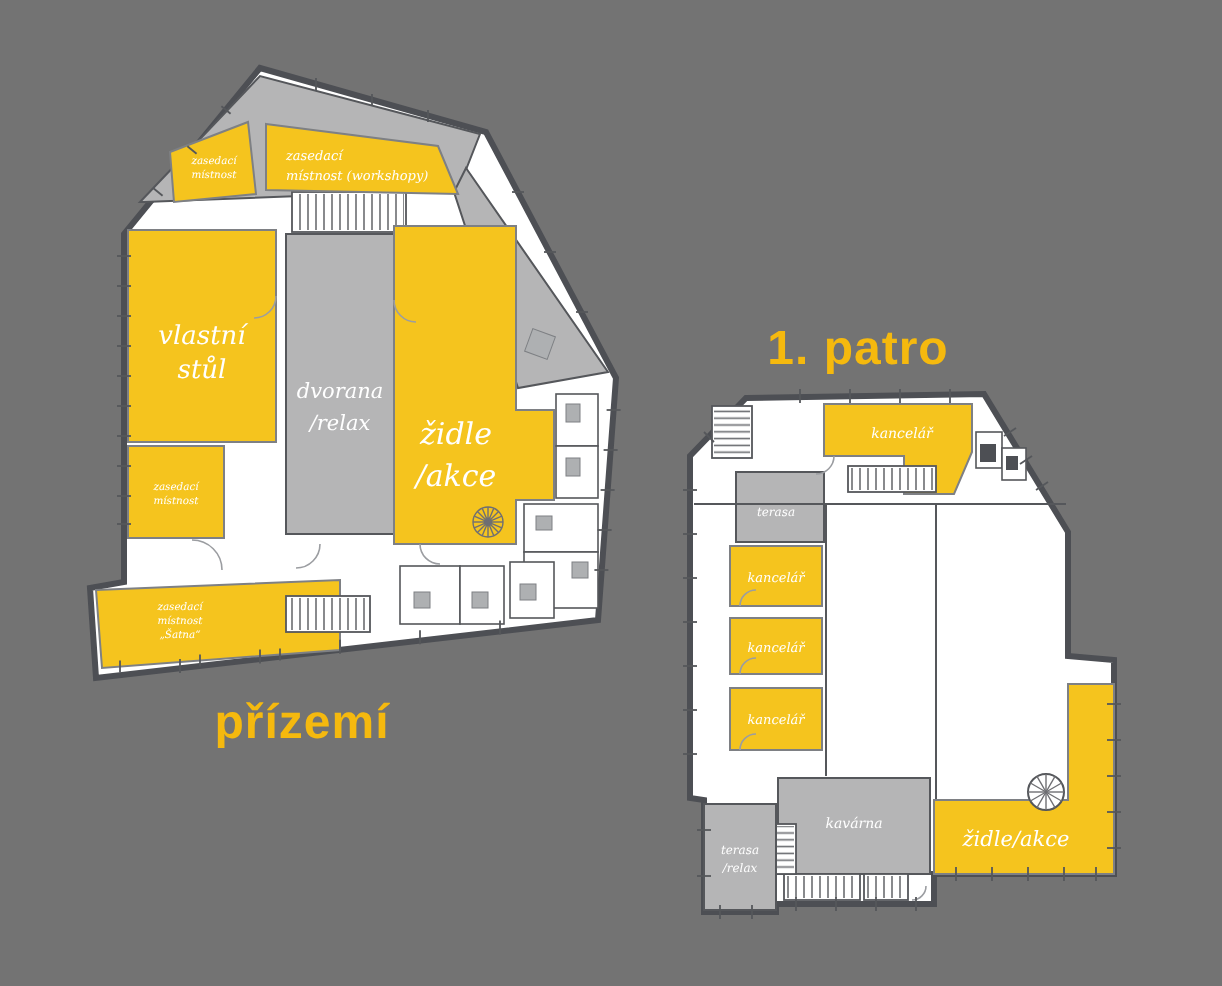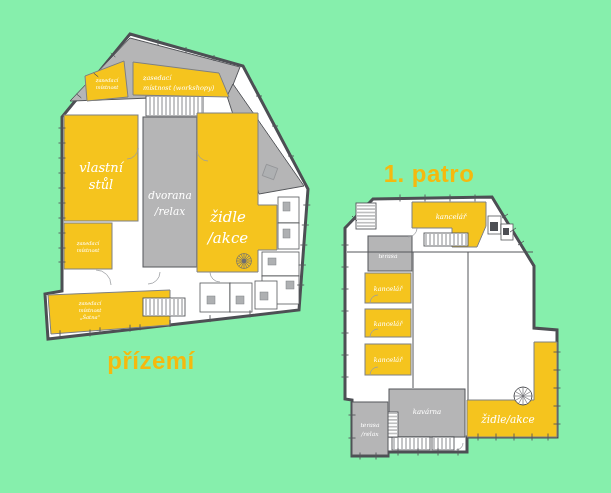--- a/index.html
+++ b/index.html
@@ -4,21 +4,21 @@
 <style>
   :root{
     --yellow:#F5C41E;
     --gray:#B5B5B6;
     --wall:#4D4F54;
     --thin:#55575B;
     --light:#9B9DA1;
     --title:#F5B90E;
   }
   html,body{margin:0;padding:0;background:#fff;}
-  .stage{position:relative;width:611px;height:493px;background:#86efac;overflow:hidden;
+  .stage{position:relative;width:611px;height:493px;background:#737373;overflow:hidden;
          font-family:"Liberation Sans",sans-serif;}
   svg{display:block;}
   .outline{fill:#fff;stroke:var(--wall);stroke-width:3;stroke-linejoin:miter;}
   .room-y{fill:var(--yellow);stroke:#7E8084;stroke-width:1;}
   .room-g{fill:var(--gray);stroke:var(--thin);stroke-width:1;}
   .room-w{fill:#fff;stroke:var(--thin);stroke-width:0.8;}
   .stair{fill:#fff;stroke:var(--thin);stroke-width:0.9;}
   .wall-thin{stroke:var(--thin);stroke-width:1;fill:none;}
   .arc{stroke:var(--light);stroke-width:0.8;fill:none;}
   .tick{stroke:var(--thin);stroke-width:0.9;}

